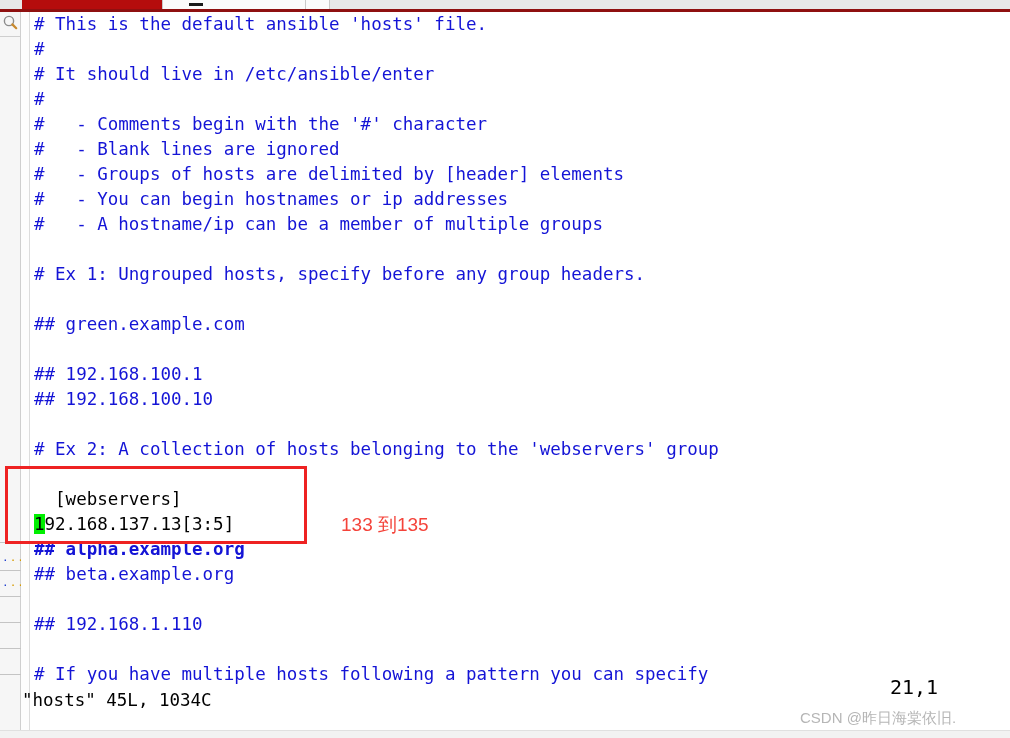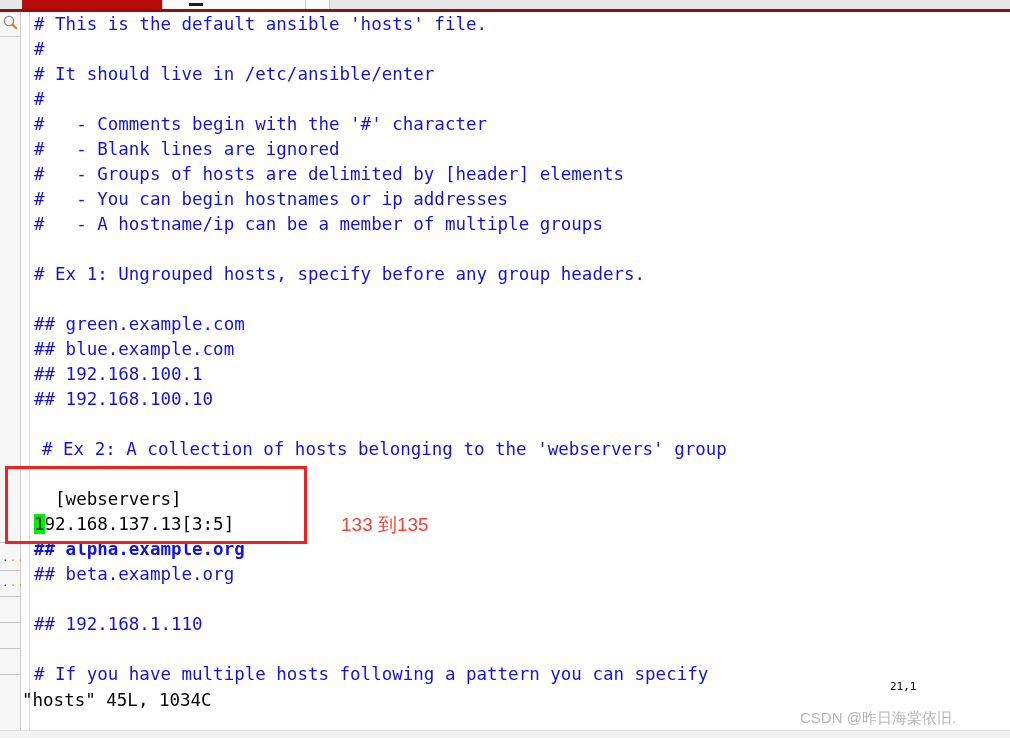--- a/index.html
+++ b/index.html
@@ -182,21 +182,21 @@
     font-size: 17.5px;
     line-height: 25px;
     color: #000000;
     white-space: pre;
   }
   #cursor-pos {
     position: absolute;
     left: 890px;
     top: 675px;
     font-family: "DejaVu Sans Mono", monospace;
-    font-size: 11px;
+    font-size: 20px;
     line-height: 24px;
     color: #000000;
     white-space: pre;
   }
   #watermark {
     position: absolute;
     left: 800px;
     top: 708px;
     font-family: "Liberation Sans", sans-serif;
     font-size: 15px;
@@ -256,25 +256,24 @@
     <div class="line" style="top: 75px;">#</div>
     <div class="line" style="top: 100px;">#   - Comments begin with the '#' character</div>
     <div class="line" style="top: 125px;">#   - Blank lines are ignored</div>
     <div class="line" style="top: 150px;">#   - Groups of hosts are delimited by [header] elements</div>
     <div class="line" style="top: 175px;">#   - You can begin hostnames or ip addresses</div>
     <div class="line" style="top: 200px;">#   - A hostname/ip can be a member of multiple groups</div>
     <div class="line" style="top: 225px;"></div>
     <div class="line" style="top: 250px;"># Ex 1: Ungrouped hosts, specify before any group headers.</div>
     <div class="line" style="top: 275px;"></div>
     <div class="line" style="top: 300px;">## green.example.com</div>
-    <div class="line" style="top: 325px;">## blue.example.com</div>
     <div class="line" style="top: 350px;">## 192.168.100.1</div>
     <div class="line" style="top: 375px;">## 192.168.100.10</div>
     <div class="line" style="top: 400px;"></div>
-    <div class="line" style="top: 425px; margin-left: 8px;"># Ex 2: A collection of hosts belonging to the 'webservers' group</div>
+    <div class="line" style="top: 425px;"># Ex 2: A collection of hosts belonging to the 'webservers' group</div>
     <div class="line" style="top: 450px;"></div>
     <div class="line black" style="top: 475px;">  [webservers]</div>
     <div class="line black" style="top: 500px;"><span class="cursor">1</span>92.168.137.13[3:5]</div>
     <div class="line" style="top: 525px; font-weight: bold;">## alpha.example.org</div>
     <div class="line" style="top: 550px;">## beta.example.org</div>
     <div class="line" style="top: 600px; text-align: right;">## 192.168.1.110</div>
     <div class="line" style="top: 625px;"></div>
     <div class="line" style="top: 650px;"># If you have multiple hosts following a pattern you can specify</div>
   </div>
 

